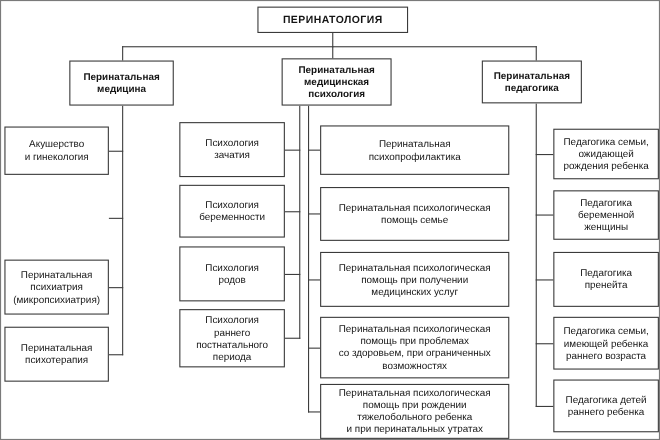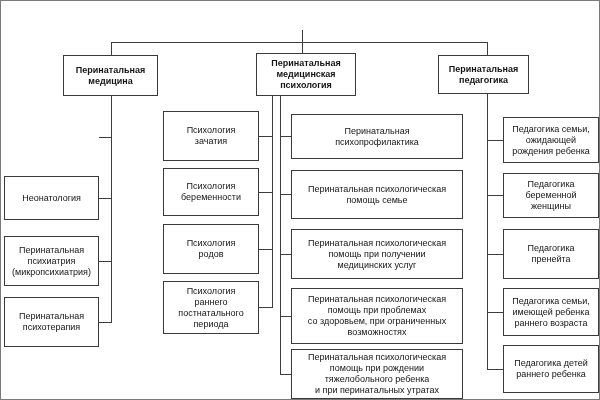--- a/index.html
+++ b/index.html
@@ -50,30 +50,32 @@
   <div class="h" style="left:279px; top:315px; width:12px;"></div>
   <div class="h" style="left:279px; top:373px; width:12px;"></div>
 
   <div class="v" style="left:486px; top:93px; height:276px;"></div>
   <div class="h" style="left:486px; top:139px; width:17px;"></div>
   <div class="h" style="left:486px; top:194px; width:17px;"></div>
   <div class="h" style="left:486px; top:253px; width:17px;"></div>
   <div class="h" style="left:486px; top:311px; width:17px;"></div>
   <div class="h" style="left:486px; top:368px; width:17px;"></div>
 
+  <div class="box bold root" style="left:233px; top:5px; width:137px; height:24px;">ПЕРИНАТОЛОГИЯ</div>
 
   <div class="box bold" style="left:62px; top:54px; width:95px; height:41px;">Перинатальная
 медицина</div>
   <div class="box bold" style="left:255px; top:52px; width:100px; height:43px;">Перинатальная
 медицинская
 психология</div>
   <div class="box bold" style="left:437px; top:54px; width:91px; height:39px;">Перинатальная
 педагогика</div>
 
-  <div class="box" style="left:3px; top:175px; width:95px; height:44px;">Неонатология</div>
+  <div class="box" style="left:3px; top:114px; width:95px; height:44px;">Акушерство
+и гинекология</div>
   <div class="box" style="left:3px; top:235px; width:95px; height:50px;">Перинатальная
 психиатрия
 (микропсихиатрия)</div>
   <div class="box" style="left:3px; top:296px; width:95px; height:50px;">Перинатальная
 психотерапия</div>
 
   <div class="box" style="left:162px; top:110px; width:96px; height:50px;">Психология
 зачатия</div>
   <div class="box" style="left:162px; top:167px; width:96px; height:48px;">Психология
 беременности</div>

